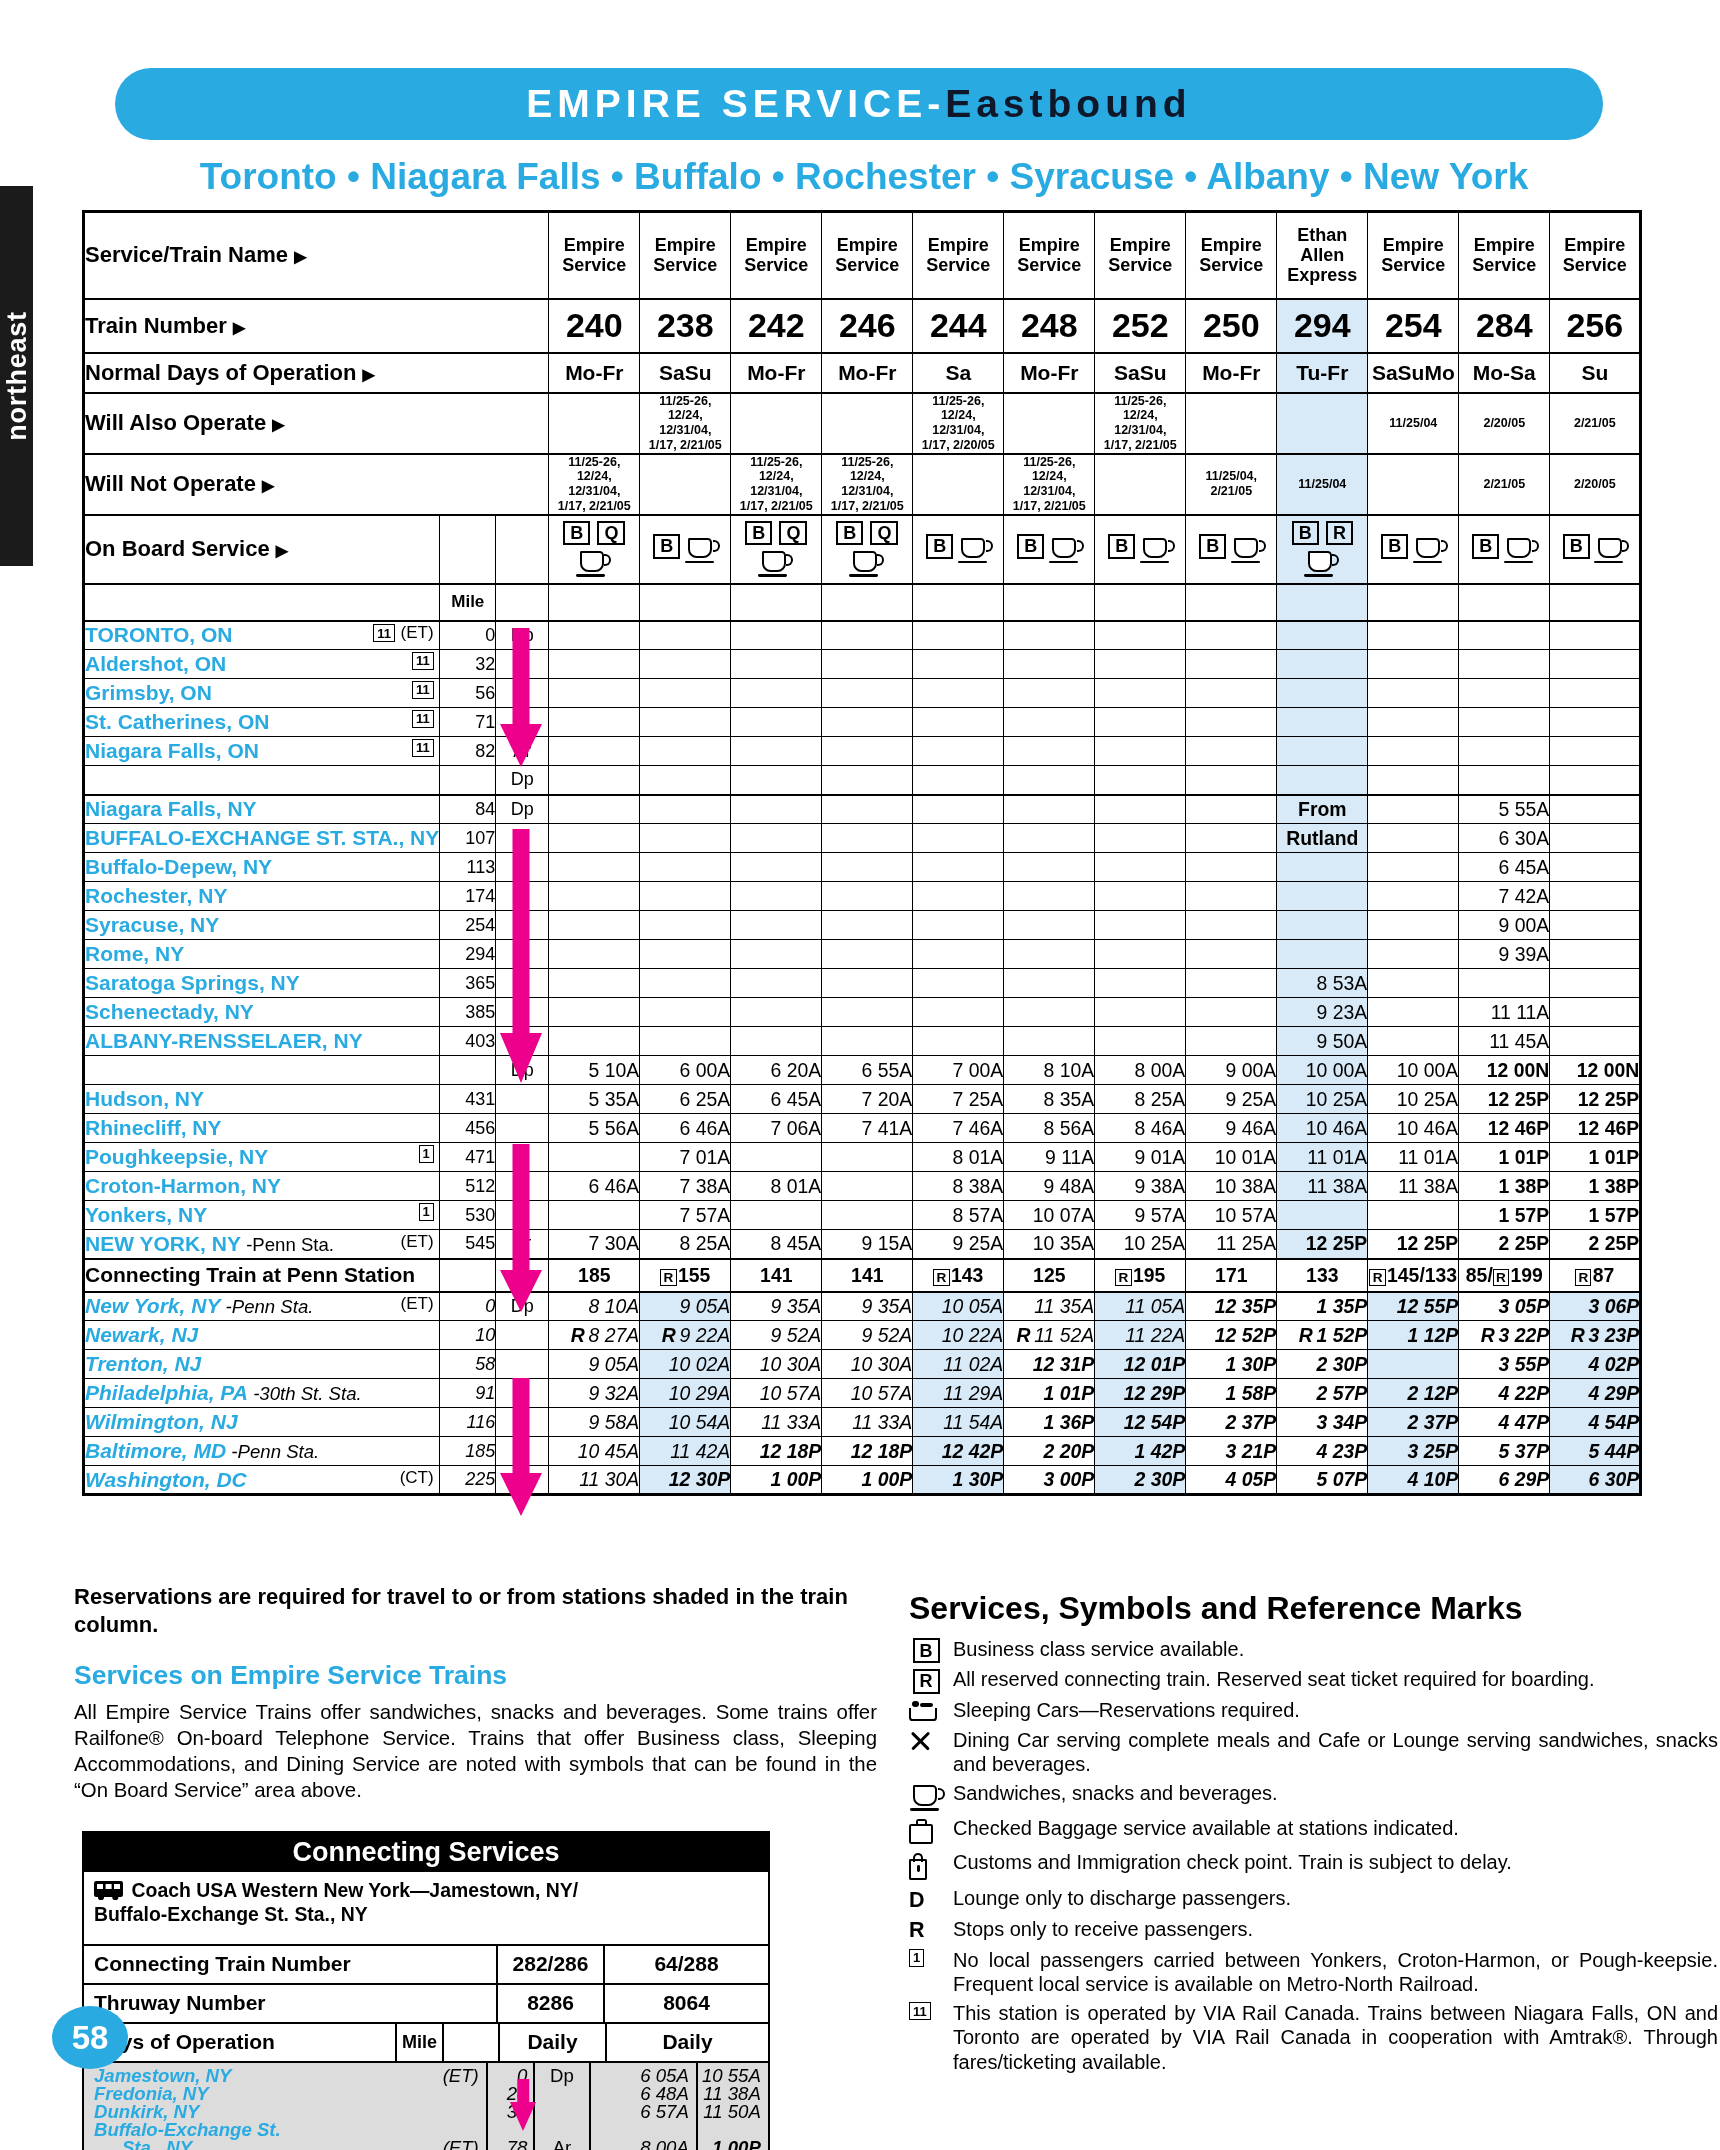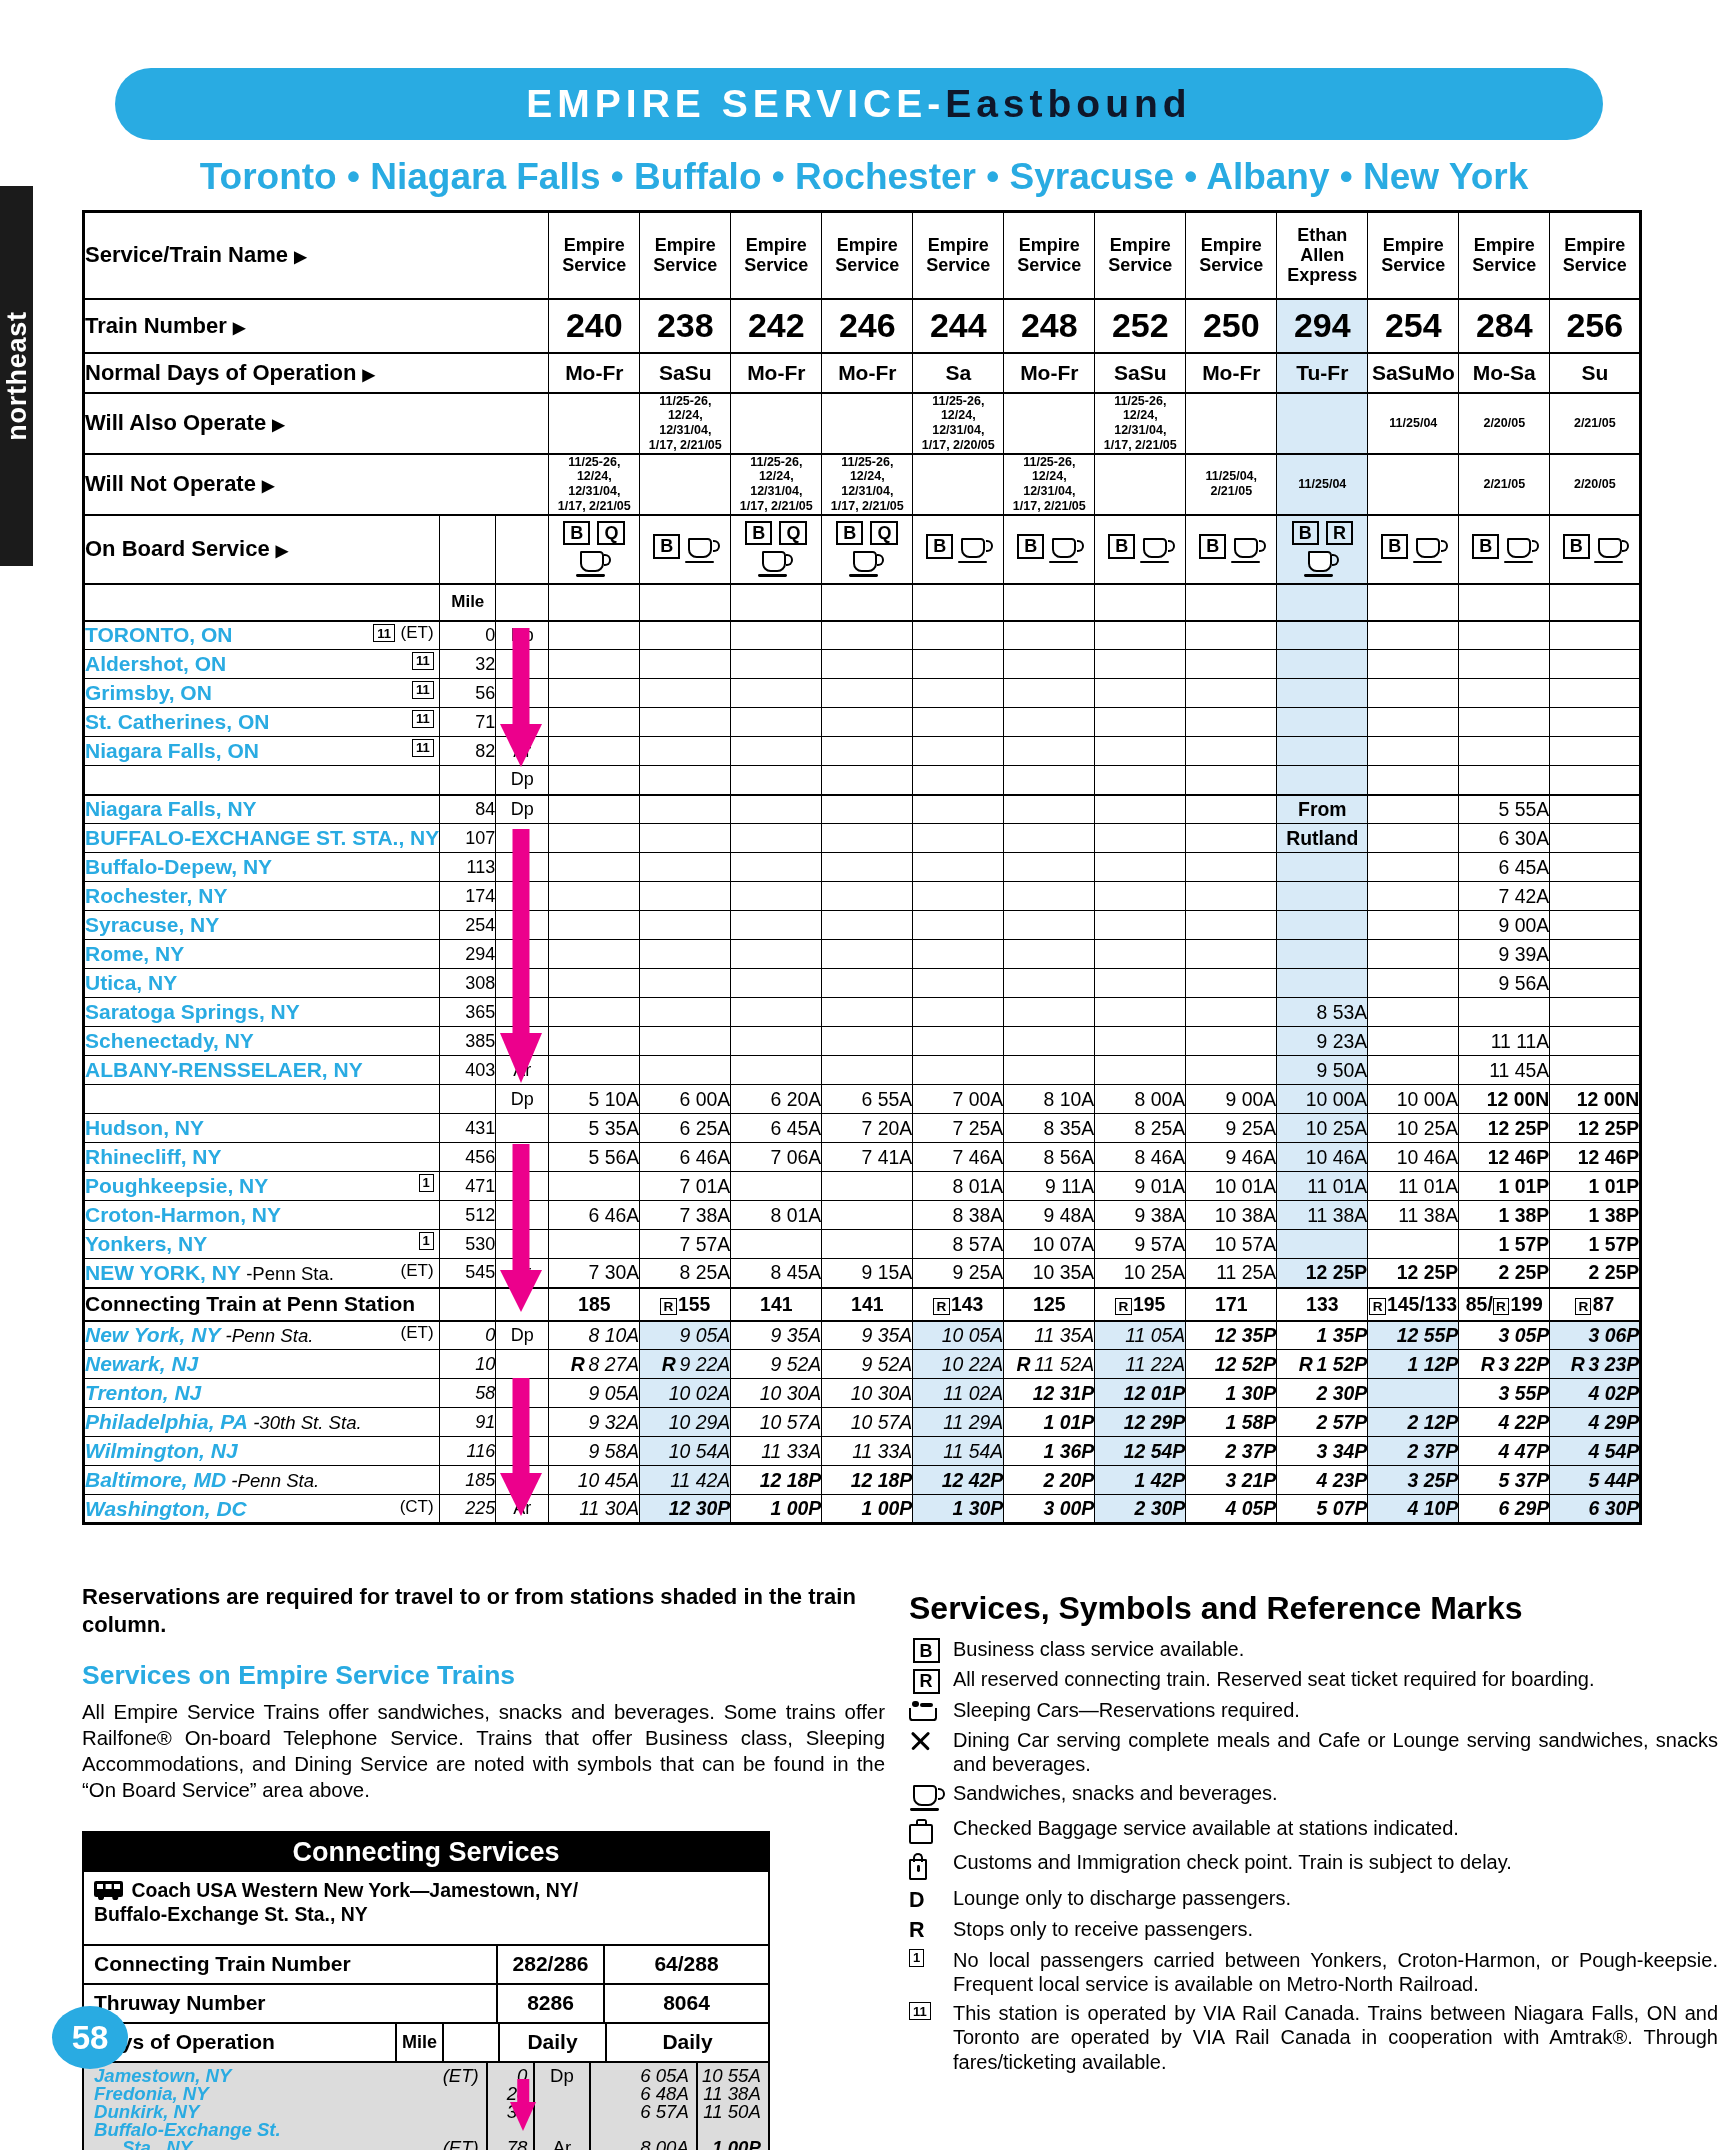--- a/index.html
+++ b/index.html
@@ -53,21 +53,21 @@
   .cup{position:relative;display:inline-block;width:20px;height:16.5px;border:2.2px solid #000;border-radius:1.4px 4.3px 8.6px 8.6px;margin:2.9px 8.6px 5.7px 4.3px;vertical-align:middle;background:#fff;}
   .cup::before{content:"";position:absolute;right:-9.3px;top:0.7px;width:5px;height:8px;border:2.2px solid #000;border-left:none;border-radius:0 6.5px 6.5px 0;}
   .cup::after{content:"";position:absolute;left:-5.7px;bottom:-7.2px;width:29px;height:2.9px;background:#000;border-radius:1.4px;}
 
   
   .mar{position:absolute;width:43px;}
   .mar .shaft{position:absolute;left:50%;transform:translateX(-50%);width:17px;background:#EC008C;top:0;}
   .mar .head{position:absolute;left:50%;transform:translateX(-50%);width:0;height:0;border-left:21px solid transparent;border-right:21px solid transparent;}
 
   
-  .notes{position:absolute;left:82px;top:1583px;width:803px;}
+  .notes{position:absolute;left:74px;top:1583px;width:803px;}
   .notes .b1{font-weight:bold;font-size:22px;line-height:1.25;margin:0;}
   .notes h2{color:#29ABE2;font-size:26.5px;font-weight:bold;margin:21.5px 0 8.6px 0;}
   .notes .p2{font-size:20.4px;line-height:1.28;text-align:justify;margin:0;}
   .legend{position:absolute;left:909px;top:1590px;width:809px;}
   .legend h2{font-size:32px;font-weight:bold;margin:0 0 10px 0;}
   .lrow{display:flex;margin-bottom:4.3px;}
   .lico{flex:0 0 44px;text-align:left;padding-top:1.4px;}
   .ltxt{flex:1;font-size:20px;line-height:1.22;text-align:justify;}
   .bigDR{font-weight:bold;font-size:21.5px;}
 
@@ -497,37 +497,20 @@
           <td class="time cb"></td>
           <td class="time cb"></td>
           <td class="time cb"></td>
           <td class="time cb"></td>
           <td class="time cb"></td>
           <td class="time cb"></td>
           <td class="time cb"></td>
           <td class="time cb shade"></td>
           <td class="time cb"></td>
           <td class="time cb">9 39A</td>
-          <td class="time cb"></td>
-        </tr>
-        <tr class="" style="height:29px">
-          <td class="gname noB"><span class="nm">Utica, NY</span></td>
-          <td class="mile mcol">308</td>
-          <td class="dpar dcol"></td>
-          <td class="time cb"></td>
-          <td class="time cb"></td>
-          <td class="time cb"></td>
-          <td class="time cb"></td>
-          <td class="time cb"></td>
-          <td class="time cb"></td>
-          <td class="time cb"></td>
-          <td class="time cb"></td>
-          <td class="time cb shade"></td>
-          <td class="time cb"></td>
-          <td class="time cb">9 56A</td>
           <td class="time cb"></td>
         </tr>
         <tr class="" style="height:29px">
           <td class="gname noB"><span class="nm">Saratoga Springs, NY</span></td>
           <td class="mile mcol">365</td>
           <td class="dpar dcol"></td>
           <td class="time cb"></td>
           <td class="time cb"></td>
           <td class="time cb"></td>
           <td class="time cb"></td>

